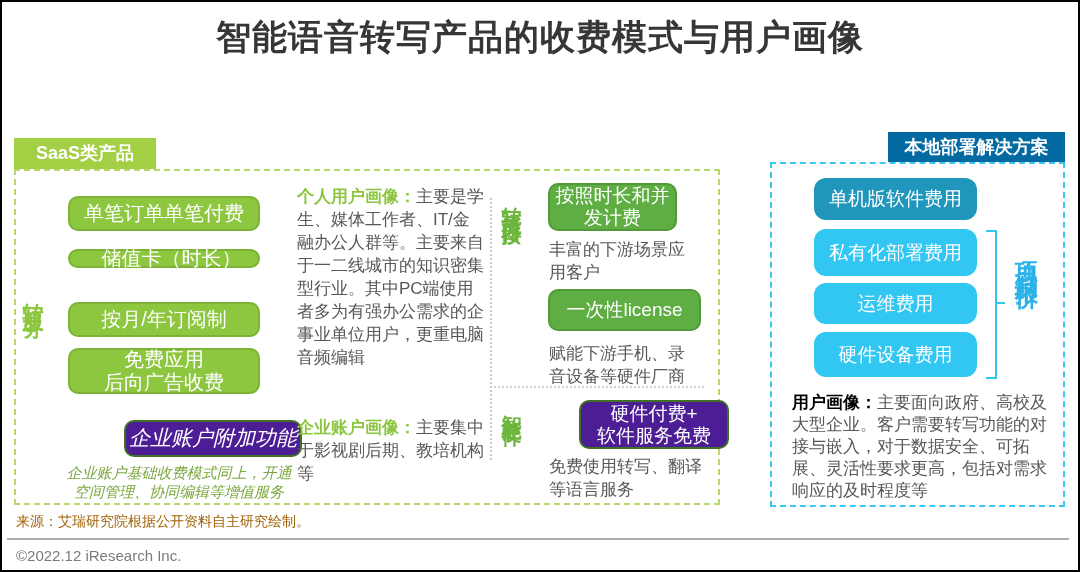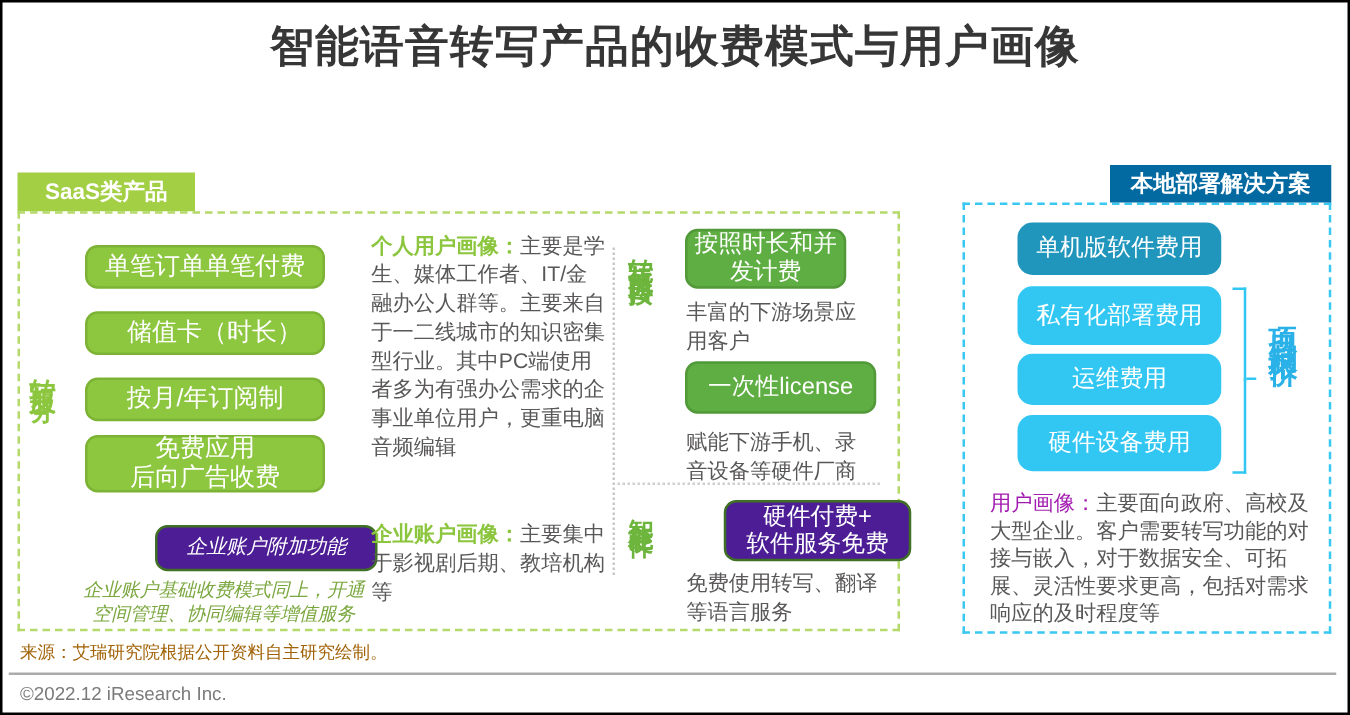--- a/index.html
+++ b/index.html
@@ -35,37 +35,37 @@
   .pill{
     box-sizing:border-box;color:#fff;text-align:center;border-radius:10px;
     display:flex;align-items:center;justify-content:center;
     white-space:pre-line;line-height:1.15;
   }
   .pill.light{background:#8dc63f;border:2px solid #7cb335;font-size:20px;}
   .pill.mid{background:#5fae43;border:2px solid #529939;font-size:19px;}
   .pill.darkg{background:#4c1d95;border:2px solid #3f7026;font-size:19px;margin-left:27px;}
   .pill.cyan{background:#31c7f2;border-radius:12px;font-size:19px;}
   .pill.darkteal{background:#2196bd;border-radius:12px;font-size:19px;}
-  .pill.italic{font-style:italic;font-size:16px;}
+  .pill.italic{font-style:italic;font-size:21px;}
   
   .b1{left:66px;top:194px;width:192px;height:35px;}
-  .b2{left:66px;top:247px;width:192px;height:35px;padding-left:15px;}
+  .b2{left:66px;top:247px;width:192px;height:19px;padding-left:15px;}
   .b3{left:66px;top:300px;width:192px;height:35px;}
   .b4{left:66px;top:346px;width:192px;height:46px;}
   .b5{left:95px;top:418px;width:178px;height:37px;}
   .addon-note{
     left:48px;top:461px;width:258px;text-align:center;font-style:italic;
     font-size:15px;line-height:19px;color:#7aa73e;white-space:pre-line;
   }
   
   .para{font-size:17px;line-height:23px;color:#595757;}
   .p-personal{left:295px;top:183px;width:188px;}
   .p-enterprise{left:295px;top:414px;width:188px;}
   .lead-green{color:#8cc63f;font-weight:bold;}
-  .lead-cyan{color:#a21caf;font-weight:normal;}
+  .lead-cyan{color:#000000;font-weight:bold;}
   
   .vdivider{left:488px;top:196px;height:262px;width:0;border-left:2px dotted #c9c9c9;}
   .hdivider{left:492px;top:384px;width:210px;height:0;border-top:2px dotted #cfcfcf;}
   
   .b6{left:546px;top:181px;width:129px;height:48px;}
   .n1{left:547px;top:236px;width:165px;}
   .b7{left:546px;top:287px;width:153px;height:42px;}
   .n2{left:547px;top:340px;width:165px;}
   .b8{left:550px;top:398px;width:150px;height:49px;}
   .n3{left:547px;top:453px;width:175px;}

